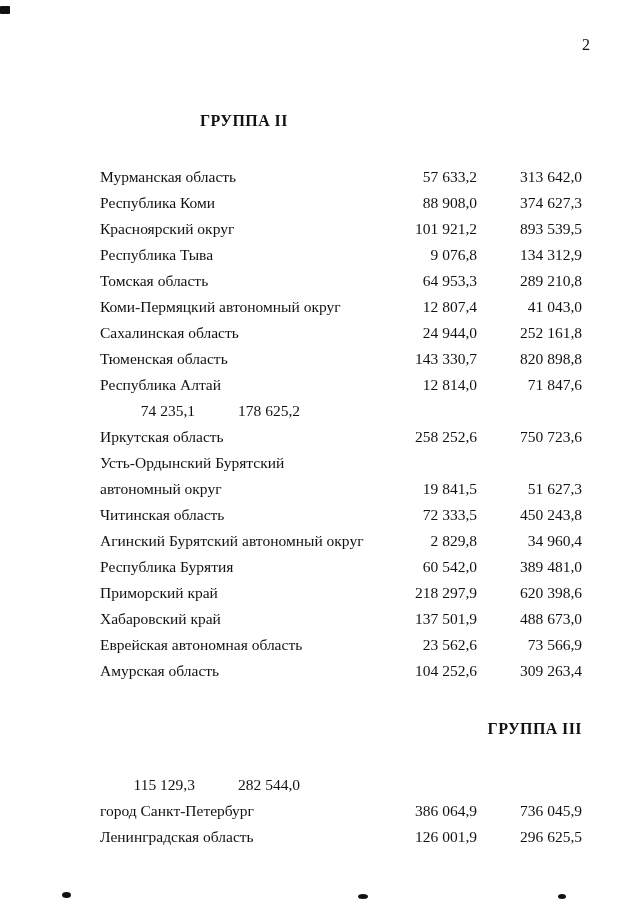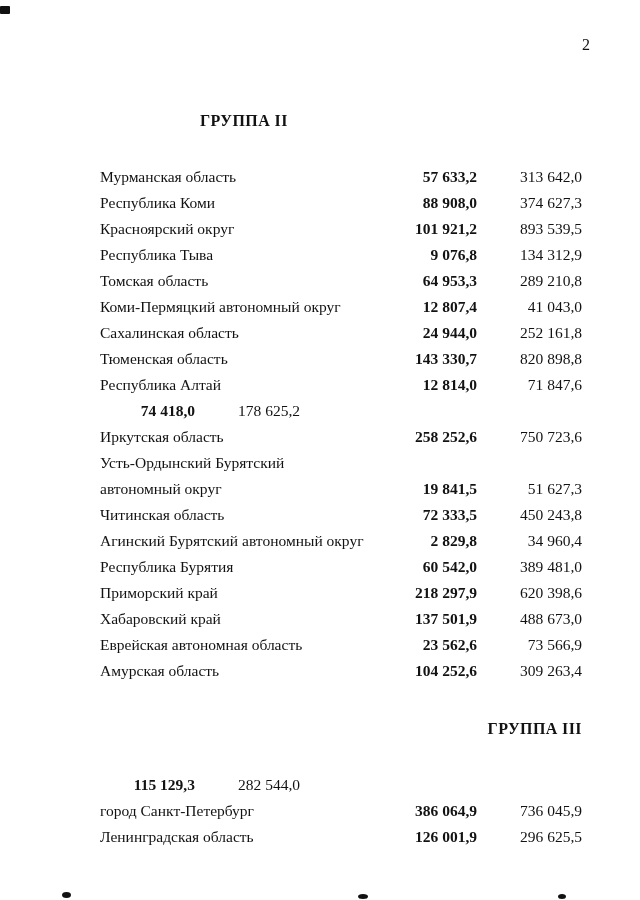--- a/index.html
+++ b/index.html
@@ -50,21 +50,20 @@
   }
   .cell.name {
     flex: 1 1 auto;
     white-space: nowrap;
     overflow: hidden;
   }
   .cell.v1 {
     flex: 0 0 95px;
     text-align: right;
     white-space: nowrap;
-    font-weight: bold;
   }
   .cell.v2 {
     flex: 0 0 105px;
     text-align: right;
     white-space: nowrap;
   }
   
   .artifact {
     position: absolute;
     background: #111;
@@ -125,21 +124,21 @@
           <span class="cell name">Тюменская область</span>
           <span class="cell v1">143 330,7</span>
           <span class="cell v2">820 898,8</span>
         </div>
         <div class="row">
           <span class="cell name">Республика Алтай</span>
           <span class="cell v1">12 814,0</span>
           <span class="cell v2">71 847,6</span>
         </div>
         <div class="row">
-          <span class="cell v1">74 418,0</span>
+          <span class="cell v1">74 235,1</span>
           <span class="cell v2">178 625,2</span>
         </div>
         <div class="row">
           <span class="cell name">Иркутская область</span>
           <span class="cell v1">258 252,6</span>
           <span class="cell v2">750 723,6</span>
         </div>
         <div class="row">
           <span class="cell name">Усть-Ордынский Бурятский</span>
           <span class="cell v1"></span>

